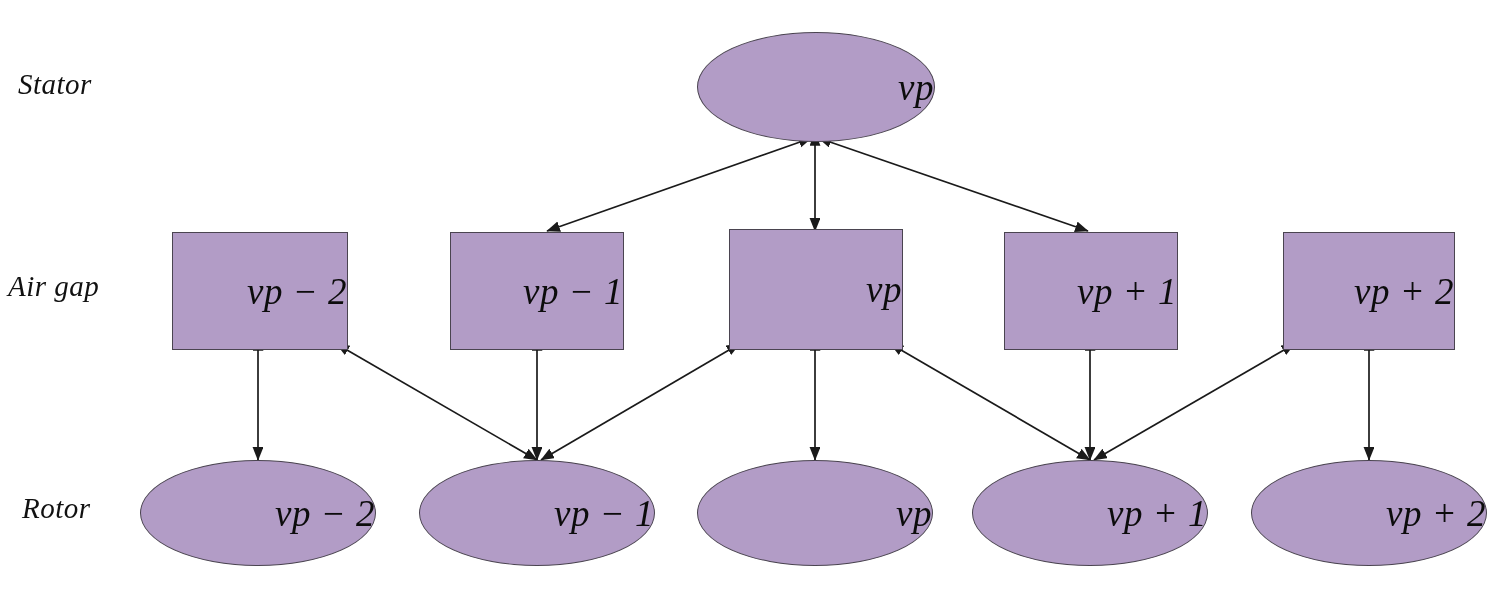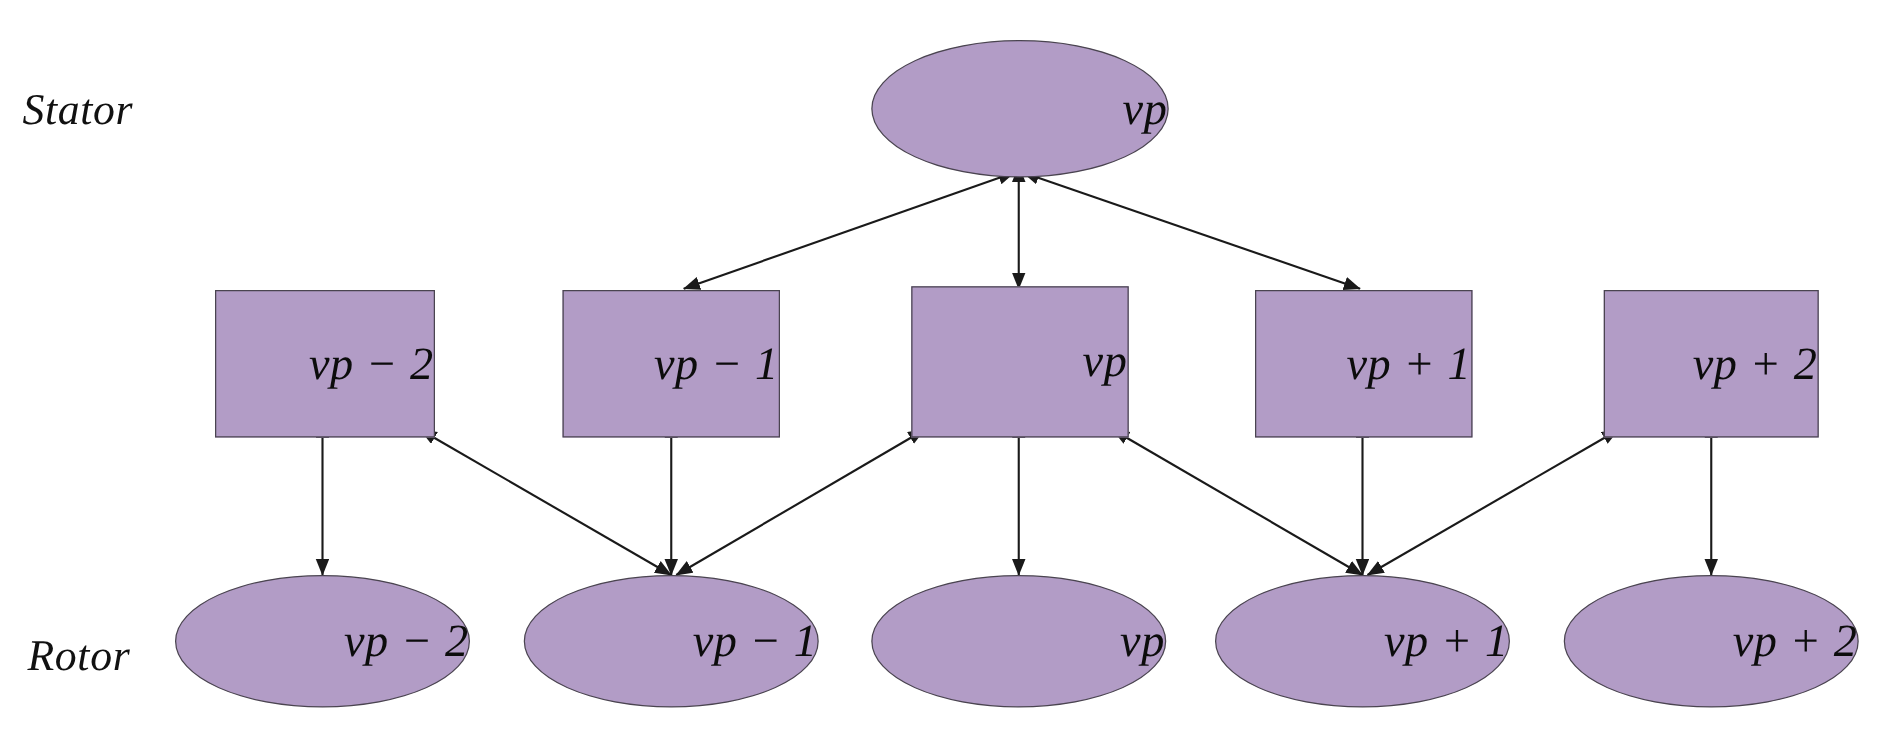--- a/index.html
+++ b/index.html
@@ -19,21 +19,21 @@
     position: absolute;
     left: 0;
     top: 0;
     width: 1512px;
     height: 600px;
     pointer-events: none;
   }
   .row-label {
     position: absolute;
     font-style: italic;
-    font-size: 35px;
+    font-size: 29px;
     color: #111111;
     white-space: nowrap;
     letter-spacing: 0.5px;
   }
   .node {
     position: absolute;
     box-sizing: border-box;
     background: #B29CC6;
     border: 1.6px solid #4a4450;
     display: flex;
@@ -82,21 +82,22 @@
       <line x1="901" y1="350" x2="1090" y2="460"></line>
 
       <line x1="1090" y1="350" x2="1090" y2="460"></line>
 
       <line x1="1284" y1="350" x2="1094" y2="460"></line>
       <line x1="1369" y1="350" x2="1369" y2="460"></line>
     </g>
   </svg>
 
   <div class="row-label" style="left:18px; top:68px;">Stator</div>
-  <div class="row-label" style="left:22px; top:505px;">Rotor</div>
+  <div class="row-label" style="left:8px; top:270px;">Air gap</div>
+  <div class="row-label" style="left:22px; top:492px;">Rotor</div>
 
   <div class="node ellipse" style="left:697px; top:32px; width:238px; height:110px;">
     <span class="node-label">vp</span>
   </div>
 
   <div class="node rect" style="left:172px; top:232px; width:176px; height:118px;">
     <span class="node-label">vp − 2</span>
   </div>
   <div class="node rect" style="left:450px; top:232px; width:174px; height:118px;">
     <span class="node-label">vp − 1</span>

